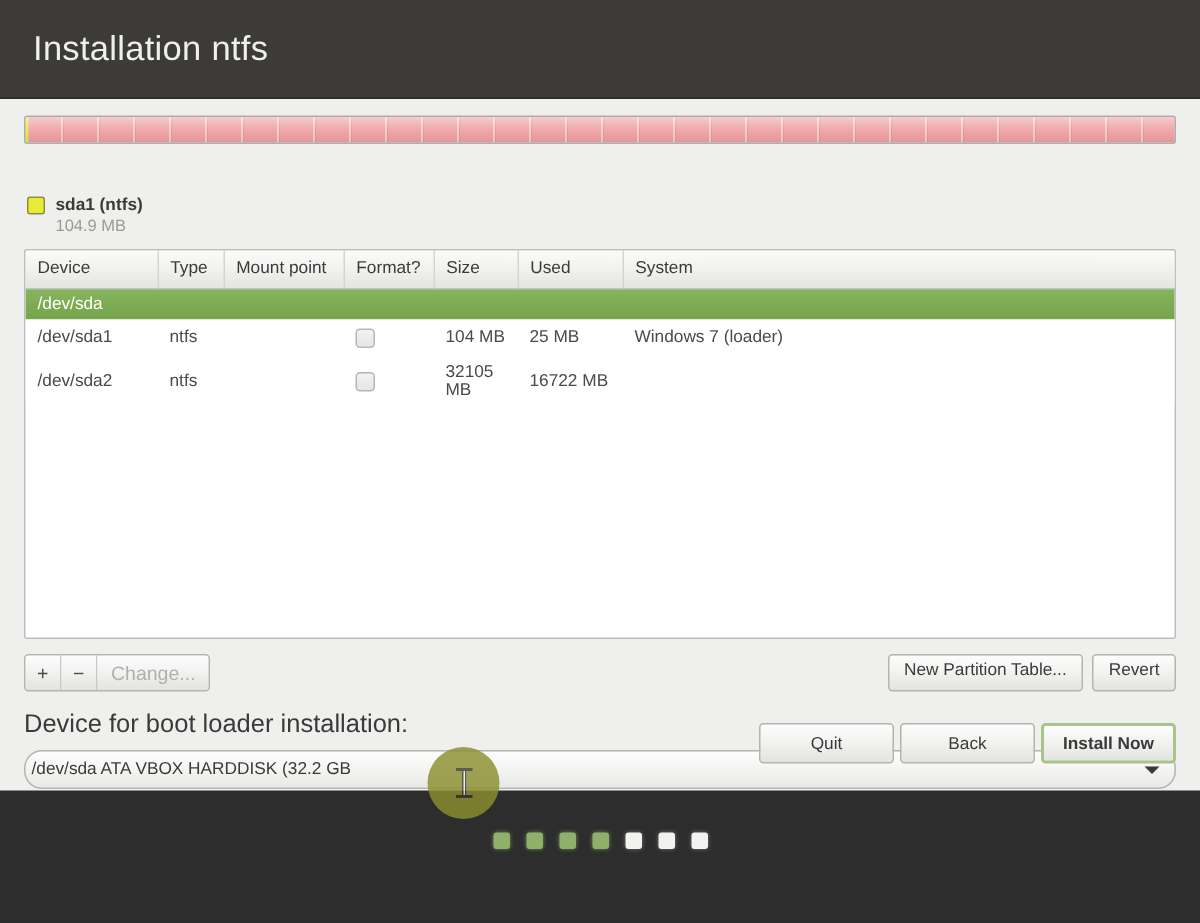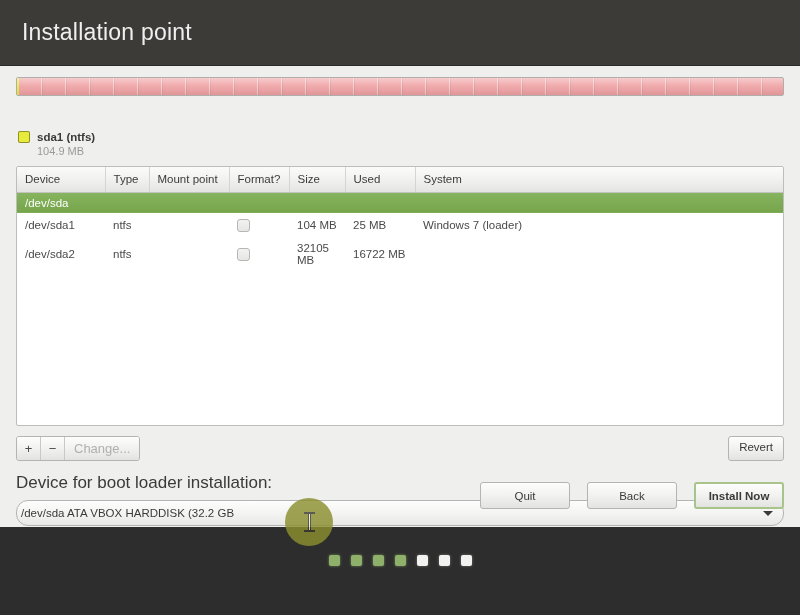--- a/index.html
+++ b/index.html
@@ -274,21 +274,21 @@
     border-right: 5px solid transparent;
     border-top: 5px solid #3a3a3a;
   }
 
   
   .nav-row {
     position: absolute;
     right: 16px;
     bottom: 18px;
     display: flex;
-    gap: 17px;
+    gap: 4px;
     margin-left: 48px;
   }
   .nav-btn {
     width: 90px;
     height: 27px;
     background: linear-gradient(to bottom, #fdfdfd 0%, #f2f2f0 48%, #e3e3e1 100%);
     border: 1px solid #b4b4b2;
     border-radius: 3px;
     font-size: 11.5px;
     color: #3a3a3a;
@@ -356,21 +356,21 @@
     box-sizing: border-box;
   }
 </style>
 </head>
 <body>
 
 <div id="app">
 
 
   <div class="header">
-    <h1>Installation point</h1>
+    <h1>Installation ntfs</h1>
   </div>
 
   <div class="content">
 
     <div class="partbar-wrap">
       <div class="partbar" id="partbar">
           <div class="part-seg sda1" style="width: 0.32%; background: rgb(232, 234, 60);">
             <div class="gloss"></div>
           </div>
           <div class="part-seg sda2" style="width: 99.68%; background: rgb(239, 160, 162);">
@@ -428,20 +428,21 @@
       </table>
     </div>
 
     <div class="actions-row">
       <div class="btn flat-group">
         <span class="seg-plus">+</span>
         <span class="seg-minus">−</span>
         <span class="seg-change">Change...</span>
       </div>
       <div class="right-actions">
+        <button class="btn">New Partition Table...</button>
         <button class="btn">Revert</button>
       </div>
     </div>
 
     <div class="boot-label">Device for boot loader installation:</div>
     <div class="combo">
       <span class="combo-text">/dev/sda    ATA VBOX HARDDISK (32.2 GB</span>
       <span class="combo-arrow"></span>
     </div>
 

